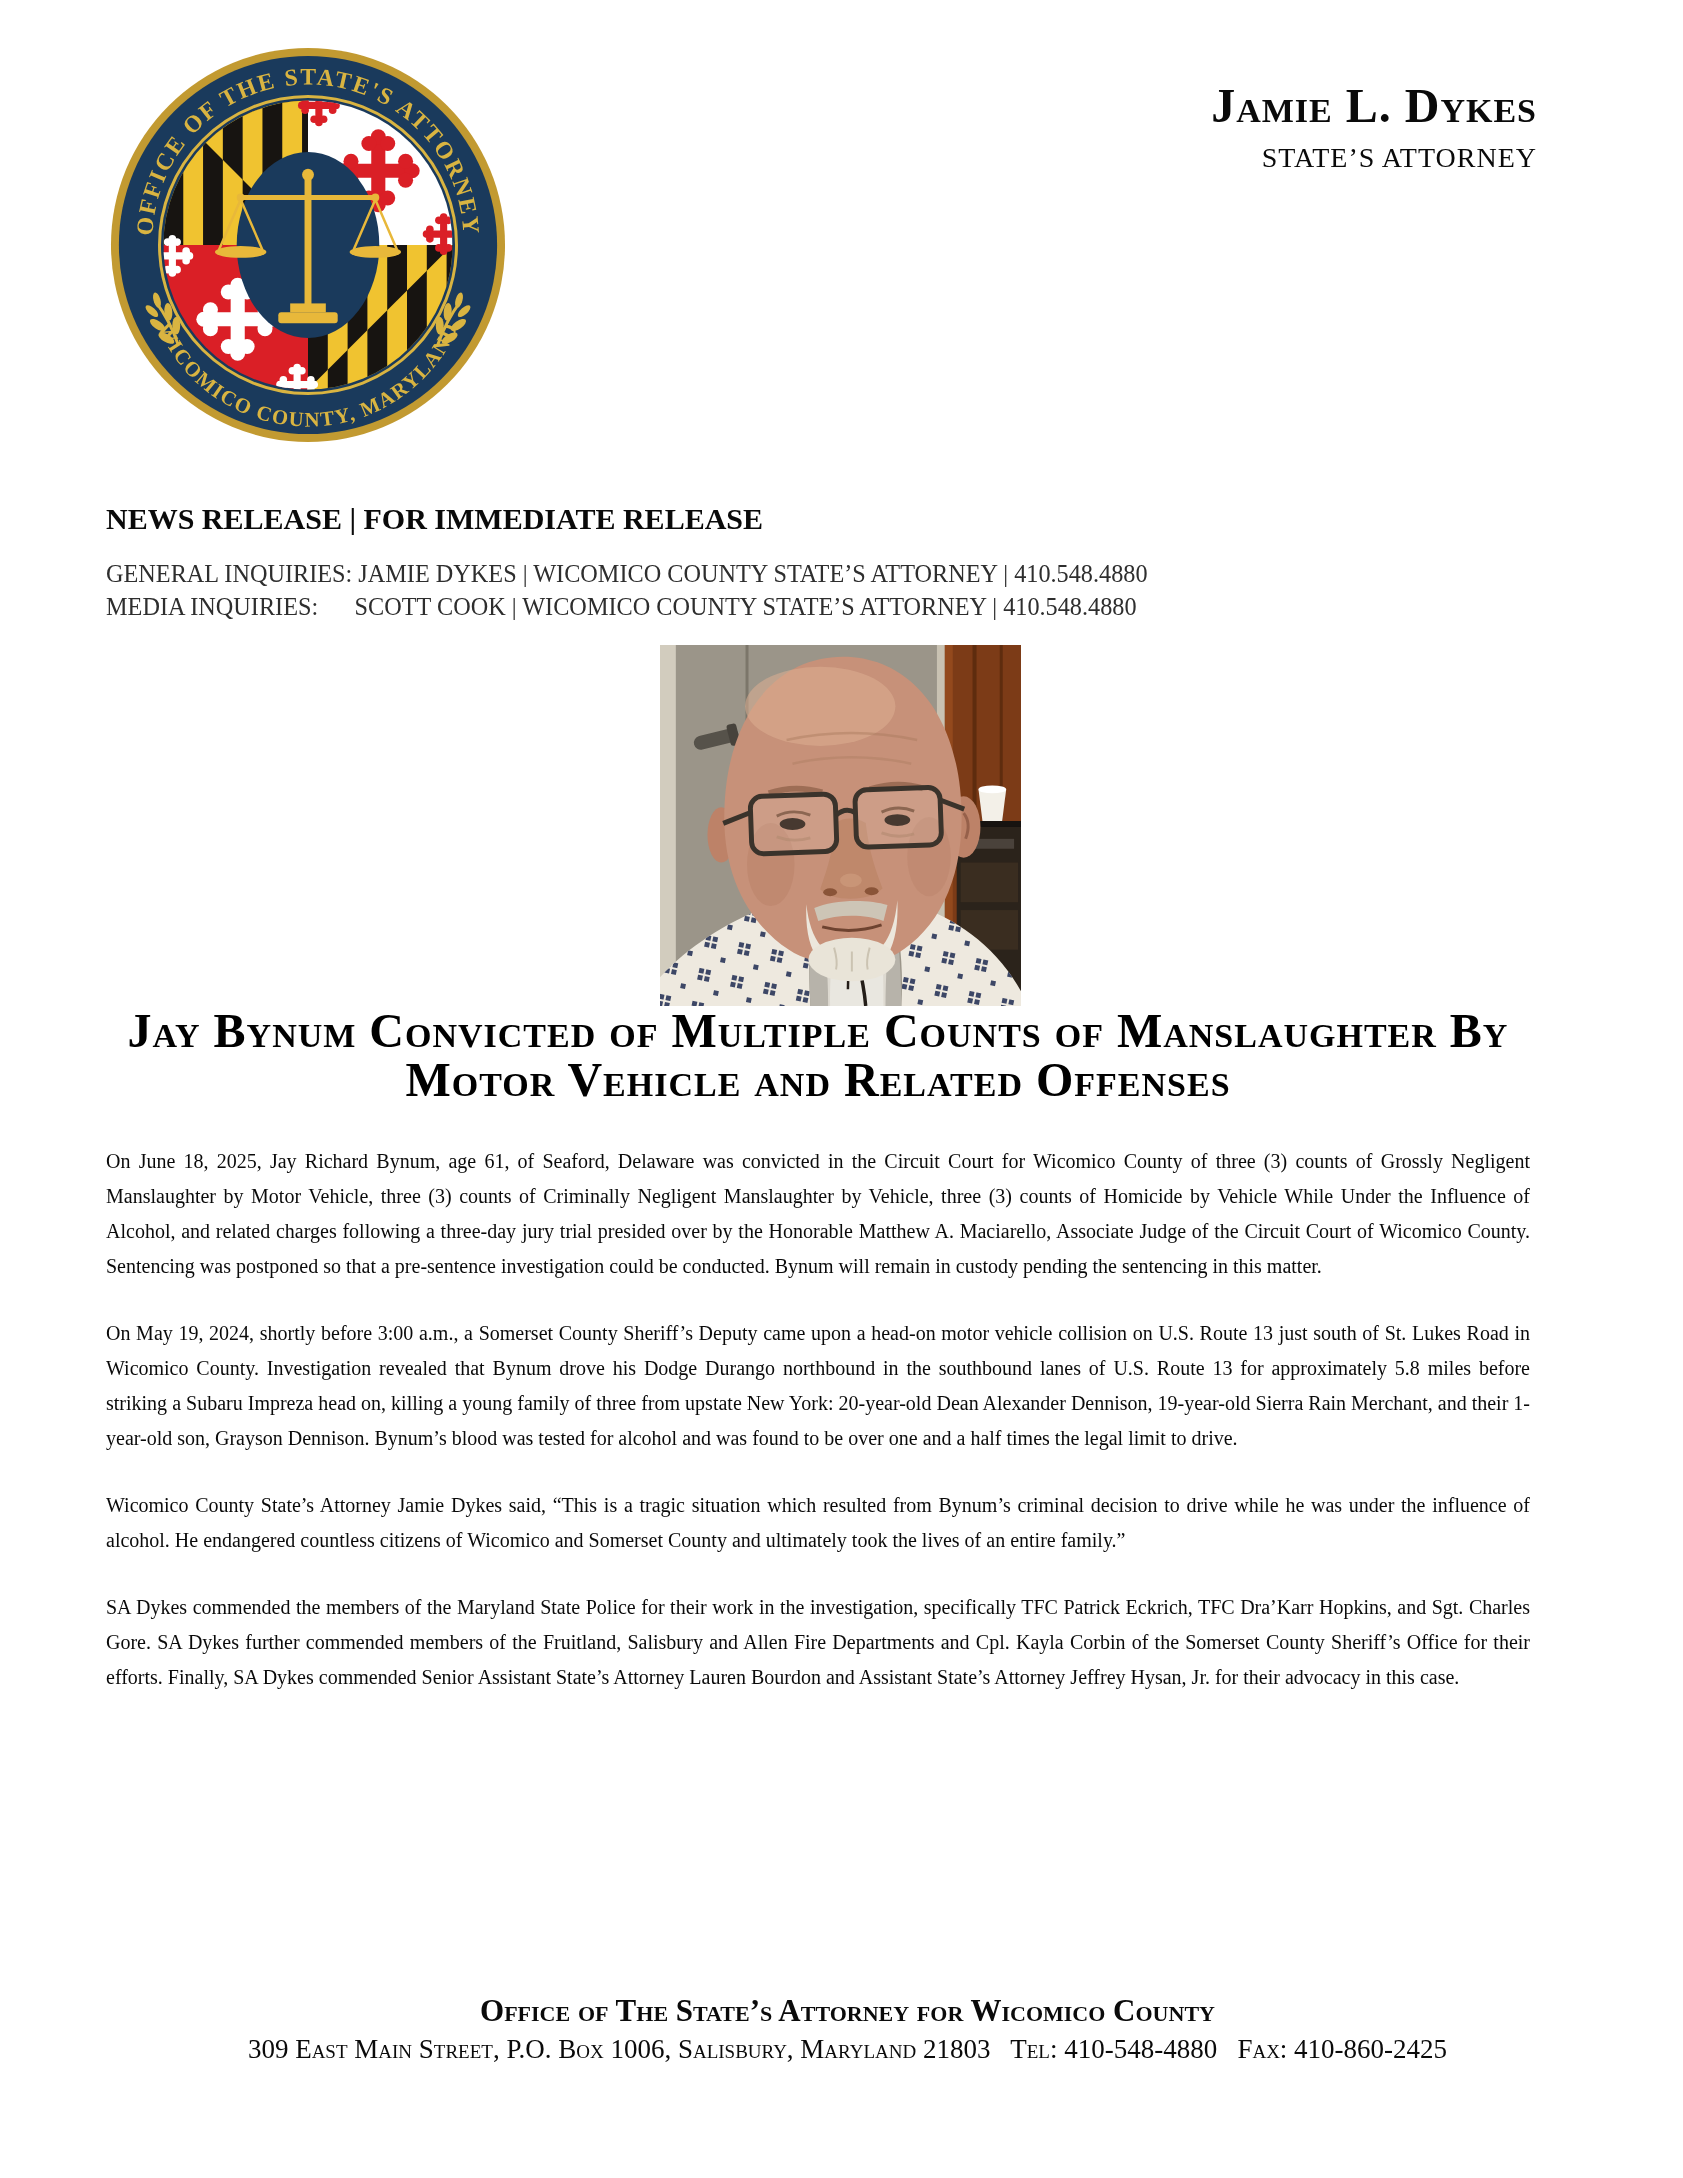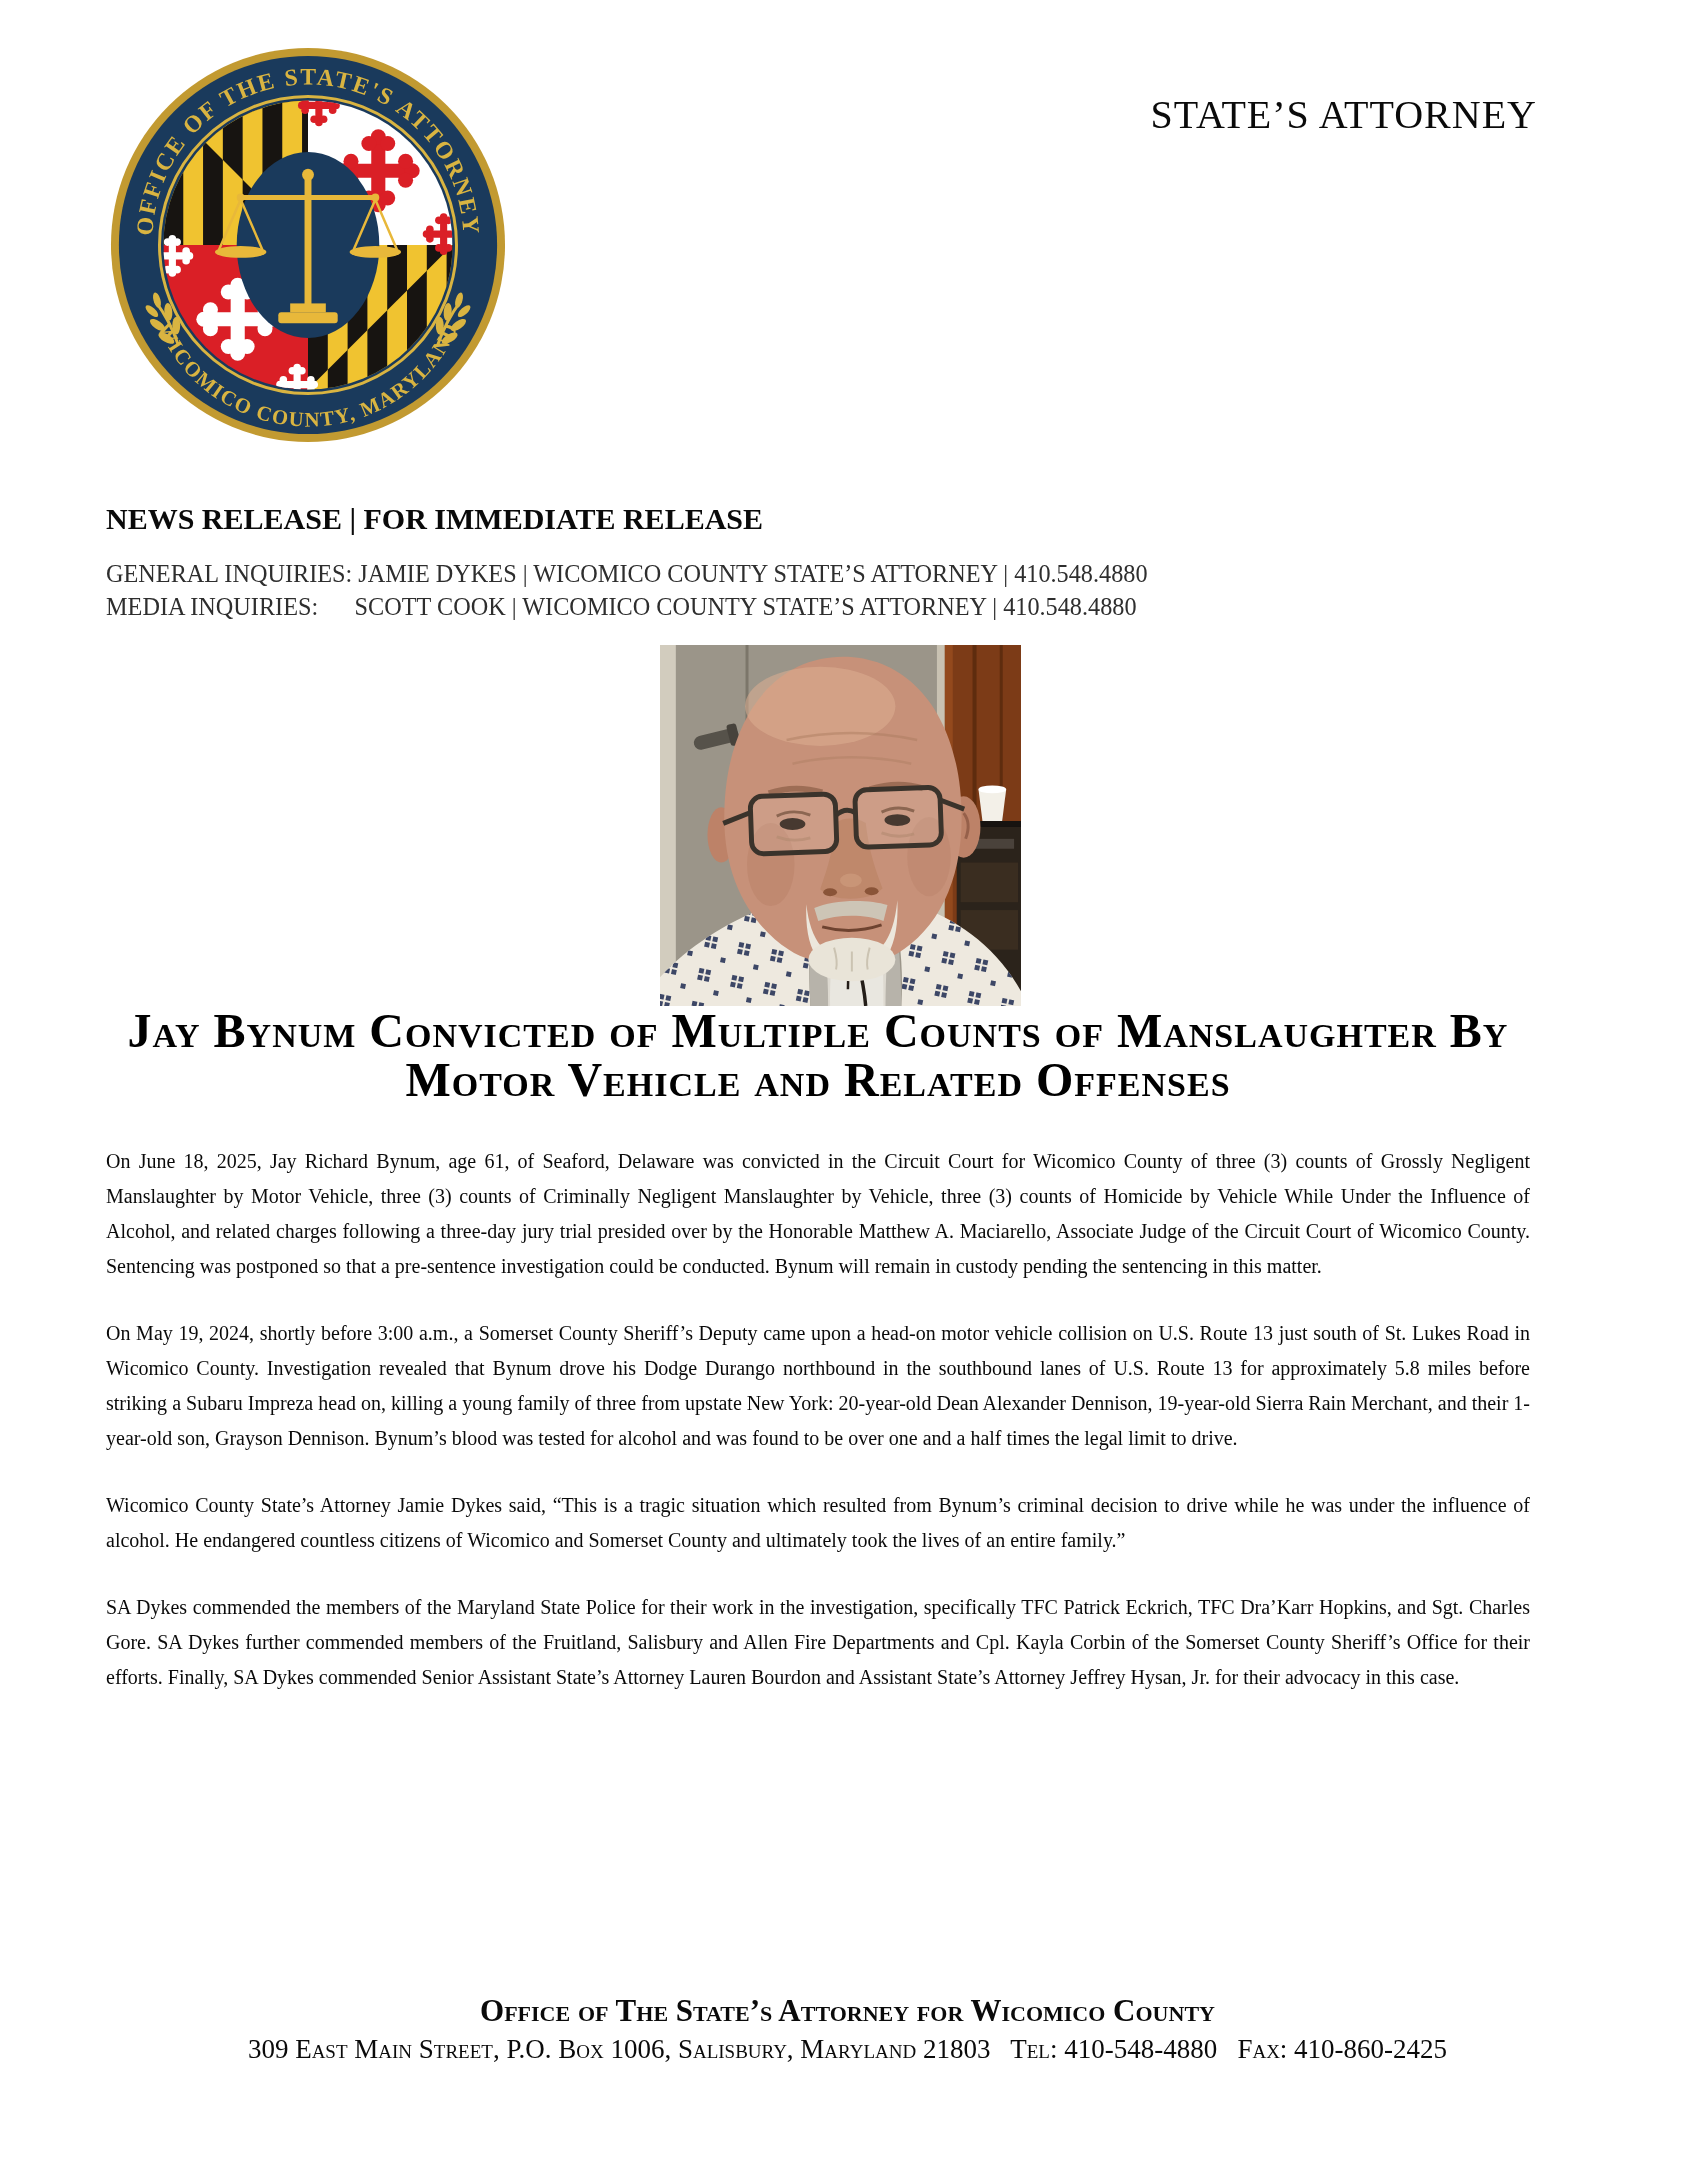--- a/index.html
+++ b/index.html
@@ -3,21 +3,21 @@
 <meta charset="utf-8">
 <style>
   html,body{margin:0;padding:0;background:#ffffff;}
   body{width:1683px;height:2178px;position:relative;font-family:"Liberation Serif","DejaVu Serif",serif;color:#0a0a0a;}
   .page{position:absolute;inset:0;background:#ffffff;overflow:hidden;}
 
   
   .seal{position:absolute;left:109px;top:46px;width:398px;height:398px;}
   .officials{position:absolute;right:146px;top:79px;text-align:right;}
   .official-name{font-weight:bold;font-variant:small-caps;font-size:48px;line-height:53px;letter-spacing:1px;}
-  .official-title{font-size:40px;line-height:48px;letter-spacing:1px;margin-top:12px;}
+  .official-title{font-size:28px;line-height:48px;letter-spacing:1px;margin-top:2px;}
 
   
   .release-block{position:absolute;left:106px;top:501px;}
   .release-title{font-weight:bold;font-size:30px;line-height:36px;letter-spacing:0px;margin-bottom:20px;}
   .inquiry{font-size:25px;line-height:33px;color:#2e2e2e;white-space:pre;transform:scaleX(.97);transform-origin:left;}
 
   
   .photo{position:absolute;left:660px;top:645px;width:361px;height:361px;display:block;}
 
   
@@ -154,20 +154,21 @@
     </text>
     <text font-family="&quot;Liberation Serif&quot;,serif" font-weight="bold" font-size="21" letter-spacing="1.5" fill="#D9B441">
       <textPath href="#arcBot" startOffset="50%" text-anchor="middle">WICOMICO COUNTY, MARYLAND</textPath>
     </text>
 
     <use href="#sprig" transform="translate(70,302) rotate(-30)"></use>
     <use href="#sprig" transform="translate(332,302) scale(-1,1) rotate(-30)"></use>
   </svg>
 
   <div class="officials">
+    <div class="official-name">Jamie L. Dykes</div>
     <div class="official-title">STATE’S ATTORNEY</div>
   </div>
 
   <div class="release-block">
     <div class="release-title">NEWS RELEASE | FOR IMMEDIATE RELEASE</div>
     <div class="inquiry">GENERAL INQUIRIES: JAMIE DYKES | WICOMICO COUNTY STATE’S ATTORNEY | 410.548.4880</div>
     <div class="inquiry">MEDIA INQUIRIES:      SCOTT COOK | WICOMICO COUNTY STATE’S ATTORNEY | 410.548.4880</div>
   </div>
 
   <svg class="photo" viewBox="0 0 365 365" aria-hidden="true">

